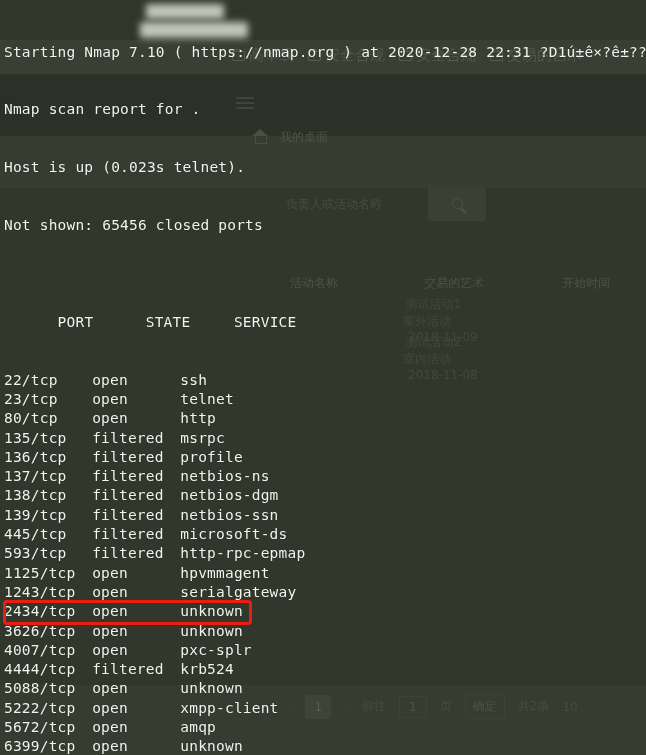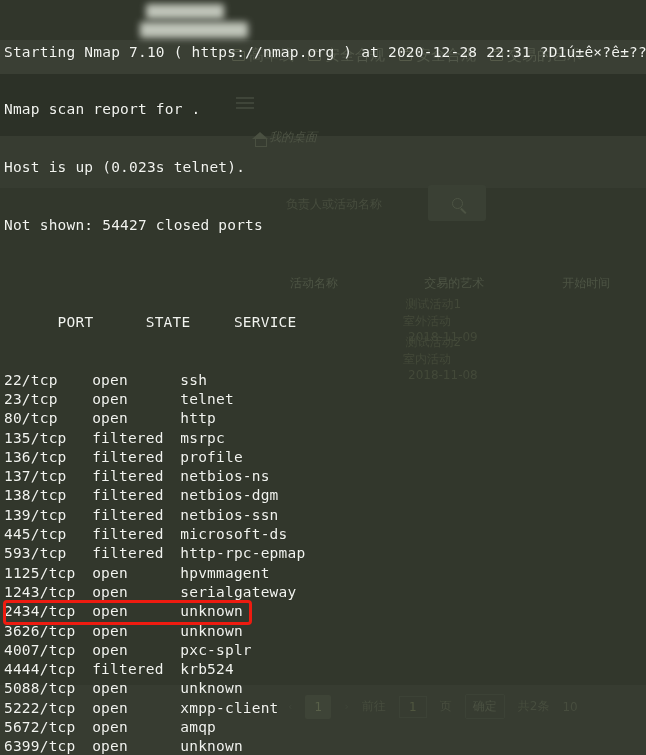--- a/index.html
+++ b/index.html
@@ -64,22 +64,22 @@
     top: -3px; left: 1px;
     width: 5px; height: 2px;
     border: 1px solid #5b614f;
     border-bottom: none;
     border-radius: 1px 1px 0 0;
   }
 
   .bg-home {
     position: absolute;
     top: 129px; left: 252px;
-    display: flex; align-items: flex-end; gap: 1px;
-    color: #4e5445; font-size: 12px; font-style: italic;
+    display: flex; align-items: flex-start; gap: 12px;
+    color: #4e5445; font-size: 12px;
   }
   .home-ico {
     width: 16px; height: 14px;
     position: relative;
   }
   .home-ico::before {
     content: "";
     position: absolute; left: 0; top: 0;
     border-left: 8px solid transparent;
     border-right: 8px solid transparent;
@@ -283,21 +283,21 @@
       <span class="pg-confirm">确定</span>
       <span>共2条</span>
       <span>10</span>
     </div>
   </div>
 
   <div id="terminal">
     <div class="line hdr">Starting Nmap 7.10 ( https://nmap.org ) at 2020-12-28 22:31 ?D1ú±ê×?ê±??</div>
     <div class="line hdr">Nmap scan report for .</div>
     <div class="line hdr">Host is up (0.023s telnet).</div>
-    <div class="line hdr">Not shown: 54427 closed ports</div>
+    <div class="line hdr">Not shown: 65456 closed ports</div>
 
     <div class="line">
       <span class="col-port">PORT</span><span class="col-state">STATE</span><span class="col-service">SERVICE</span>
     </div>
 
     <div id="port-rows"><div class="line"><span class="col-port">22/tcp</span><span class="col-state">open</span><span class="col-service">ssh</span></div><div class="line"><span class="col-port">23/tcp</span><span class="col-state">open</span><span class="col-service">telnet</span></div><div class="line"><span class="col-port">80/tcp</span><span class="col-state">open</span><span class="col-service">http</span></div><div class="line"><span class="col-port">135/tcp</span><span class="col-state">filtered</span><span class="col-service">msrpc</span></div><div class="line"><span class="col-port">136/tcp</span><span class="col-state">filtered</span><span class="col-service">profile</span></div><div class="line"><span class="col-port">137/tcp</span><span class="col-state">filtered</span><span class="col-service">netbios-ns</span></div><div class="line"><span class="col-port">138/tcp</span><span class="col-state">filtered</span><span class="col-service">netbios-dgm</span></div><div class="line"><span class="col-port">139/tcp</span><span class="col-state">filtered</span><span class="col-service">netbios-ssn</span></div><div class="line"><span class="col-port">445/tcp</span><span class="col-state">filtered</span><span class="col-service">microsoft-ds</span></div><div class="line"><span class="col-port">593/tcp</span><span class="col-state">filtered</span><span class="col-service">http-rpc-epmap</span></div><div class="line"><span class="col-port">1125/tcp</span><span class="col-state">open</span><span class="col-service">hpvmmagent</span></div><div class="line"><span class="col-port">1243/tcp</span><span class="col-state">open</span><span class="col-service">serialgateway</span></div><div class="line"><span class="col-port">2434/tcp</span><span class="col-state">open</span><span class="col-service">unknown</span></div><div class="line"><span class="col-port">3626/tcp</span><span class="col-state">open</span><span class="col-service">unknown</span></div><div class="line"><span class="col-port">4007/tcp</span><span class="col-state">open</span><span class="col-service">pxc-splr</span></div><div class="line"><span class="col-port">4444/tcp</span><span class="col-state">filtered</span><span class="col-service">krb524</span></div><div class="line"><span class="col-port">5088/tcp</span><span class="col-state">open</span><span class="col-service">unknown</span></div><div class="line"><span class="col-port">5222/tcp</span><span class="col-state">open</span><span class="col-service">xmpp-client</span></div><div class="line"><span class="col-port">5672/tcp</span><span class="col-state">open</span><span class="col-service">amqp</span></div><div class="line"><span class="col-port">6399/tcp</span><span class="col-state">open</span><span class="col-service">unknown</span></div></div>
   </div>
 
   <div class="redact" id="redact-url"></div>
   <div class="redact" id="redact-host"></div>

